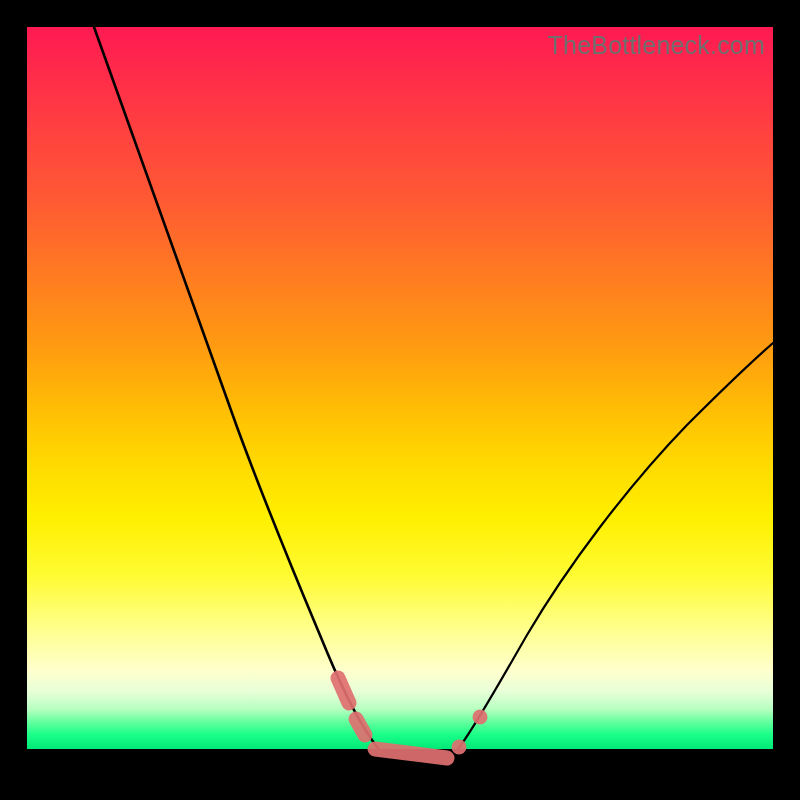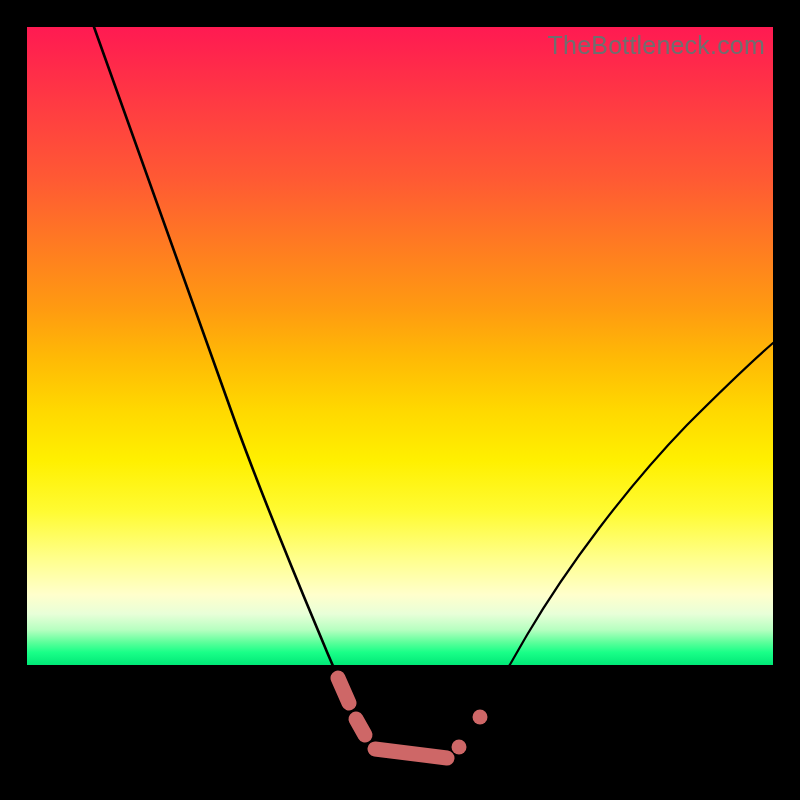--- a/index.html
+++ b/index.html
@@ -17,21 +17,21 @@
     top: 0;
     width: 800px;
     height: 800px;
     background: #000;
   }
   .plot-area {
     position: absolute;
     left: 27px;
     top: 27px;
     width: 746px;
-    height: 638px;
+    height: 722px;
     
     background: linear-gradient(to bottom,
       #ff1a52 0%,
       #ff2a4a 6%,
       #ff4040 14%,
       #ff5a33 24%,
       #ff7a22 34%,
       #ff9a11 44%,
       #ffba05 52%,
       #ffd800 60%,

